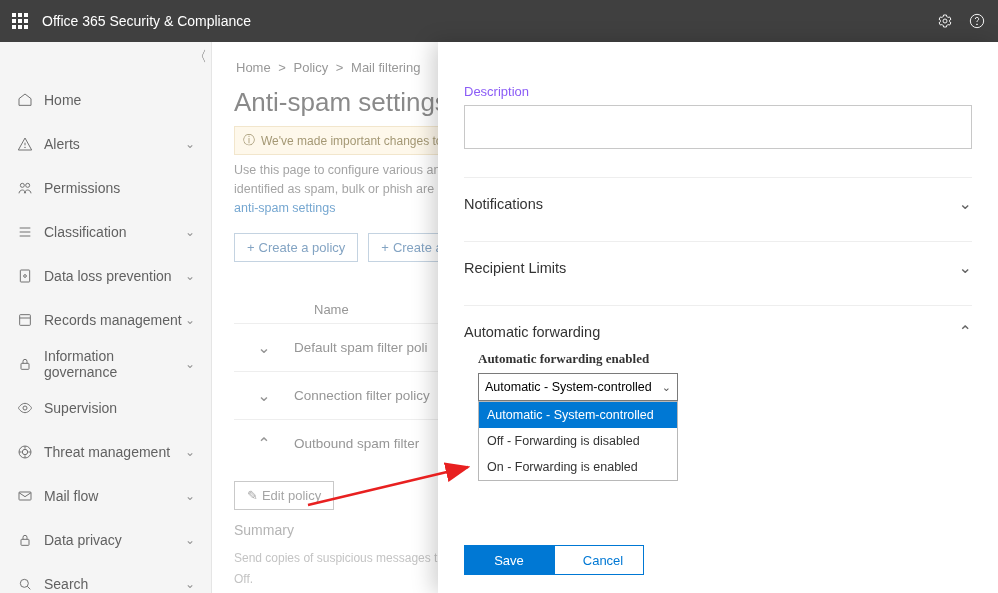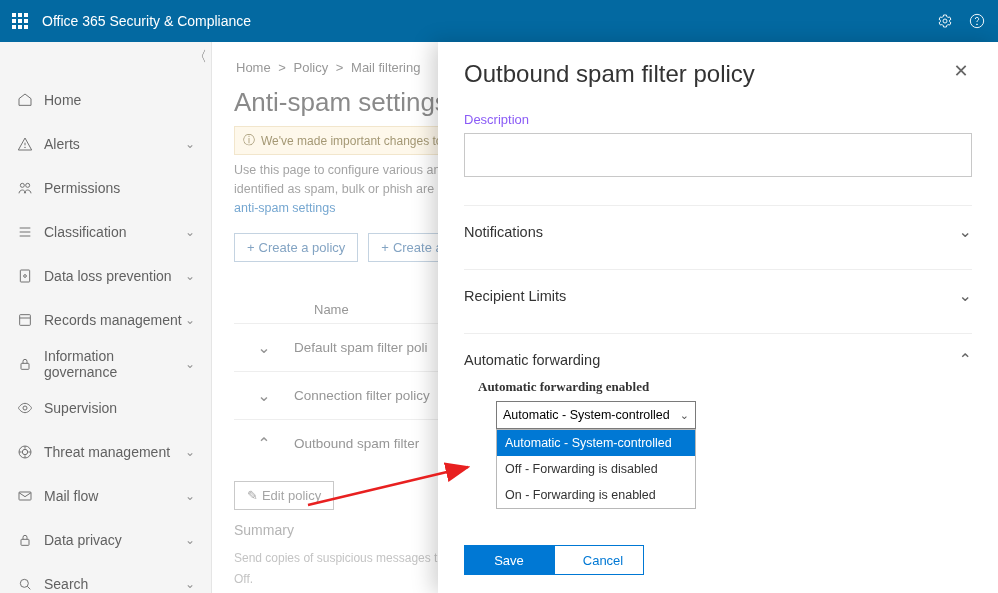--- a/index.html
+++ b/index.html
@@ -1,19 +1,19 @@
 <!DOCTYPE html>
 <html><head>
 <meta charset="utf-8">
 <style>
   * { box-sizing: border-box; margin: 0; padding: 0; font-family: "Segoe UI", Tahoma, sans-serif; }
   body { width: 998px; height: 593px; overflow: hidden; background: #fff; position: relative; }
 
   
-  .topbar { height: 42px; background: #0369a1; color: #fff; display: flex; align-items: center; padding: 0 12px; }
+  .topbar { height: 42px; background: #404040; color: #fff; display: flex; align-items: center; padding: 0 12px; }
   .waffle { width: 16px; height: 16px; display: grid; grid-template-columns: repeat(3,4px); grid-template-rows: repeat(3,4px); gap: 2px; margin-right: 14px;}
   .waffle span { background: #fff; width:4px; height:4px; }
   .topbar-title { font-size: 14px; font-weight: 500; flex: 1; }
   .topbar-icon { width: 18px; height: 18px; margin-left: 14px; display:flex; align-items:center; justify-content:center; }
   .topbar-icon svg { width:16px; height:16px; fill:none; stroke:#fff; stroke-width:1.4; }
 
   .shell { display: flex; height: calc(100% - 42px); }
 
   
   .sidebar { width: 212px; background: #f4f4f4; border-right: 1px solid #e1e1e1; position: relative; }
@@ -56,21 +56,21 @@
   .fld-lbl { font-size:13px; color:#8b5cf6; margin-top:24px; margin-bottom:6px; }
   .fld-input { width:100%; border:1px solid #c8c8c8; height:44px; resize:none; }
   .sect { margin-top: 28px; border-top:1px solid #eee; padding-top:16px; display:flex; align-items:center; cursor:pointer; }
   .sect-lbl { flex:1; font-size:14.5px; color:#333; }
   .sect .chev { color:#666; }
   .sect-body { padding: 10px 14px 4px 14px; }
   .help-txt { font-size:13px; color:#333; margin-bottom:14px; }
   .sub-lbl { font-size:13px; font-weight:600; color:#333; margin-bottom:6px;font-family:Liberation Serif, serif; }
   .select { width:200px; border:1px solid #7a7a7a; height:28px; font-size:12.5px; padding:0 6px; display:flex; align-items:center; justify-content:space-between; cursor:pointer; background:#fff; }
   .select .chev { font-size:11px; color:#555; }
-  .dropdown { position:relative; width:200px;margin-left:18px; }
+  .dropdown { position:relative; width:200px; }
   .dd-menu { position:absolute; top:28px; left:0; width:200px; border:1px solid #b8b8b8; background:#fff; z-index:60; }
   .dd-item { height:26px; padding:0 8px; font-size:12.5px; color:#333; display:flex; align-items:center; cursor:pointer; }
   .dd-item.sel { background:#0078d4; color:#fff; }
   .fly-footer { margin-top:auto; padding-top:22px; display:flex; }
   .btn-primary { background:#0078d4; color:#fff; border:none; width:90px; height:30px; font-size:13px; cursor:pointer; }
   .btn-secondary { background:#fff; color:#0078d4; border:1px solid #0078d4; width:90px; height:30px; font-size:13px; cursor:pointer;padding-left:8px; }
 </style>
 </head>
 <body>
 
@@ -295,24 +295,20 @@
     <defs>
         <marker id="ah" markerWidth="10" markerHeight="8" refX="9" refY="4" orient="auto">
           <polygon points="0 0, 10 4, 0 8" fill="#e82020"></polygon>
         </marker>
       </defs>
     <line x1="0" y1="30" x2="160" y2="-8" stroke="#e82020" stroke-width="2.5" marker-end="url(#ah)"></line>
   </svg>
 </div>
 
 <div class="flyout">
-  <div class="fly-header">
-    <div class="fly-title">Outbound spam filter policy</div>
-    <div class="fly-close">✕</div>
-  </div>
 
   <div class="fld-lbl">Description</div>
   <textarea class="fld-input" value="" style=""></textarea>
 
   <div class="sect">
     <div class="sect-lbl">Notifications</div>
     <div class="chev">⌄</div>
   </div>
   <div class="sect">
     <div class="sect-lbl">Recipient Limits</div>

